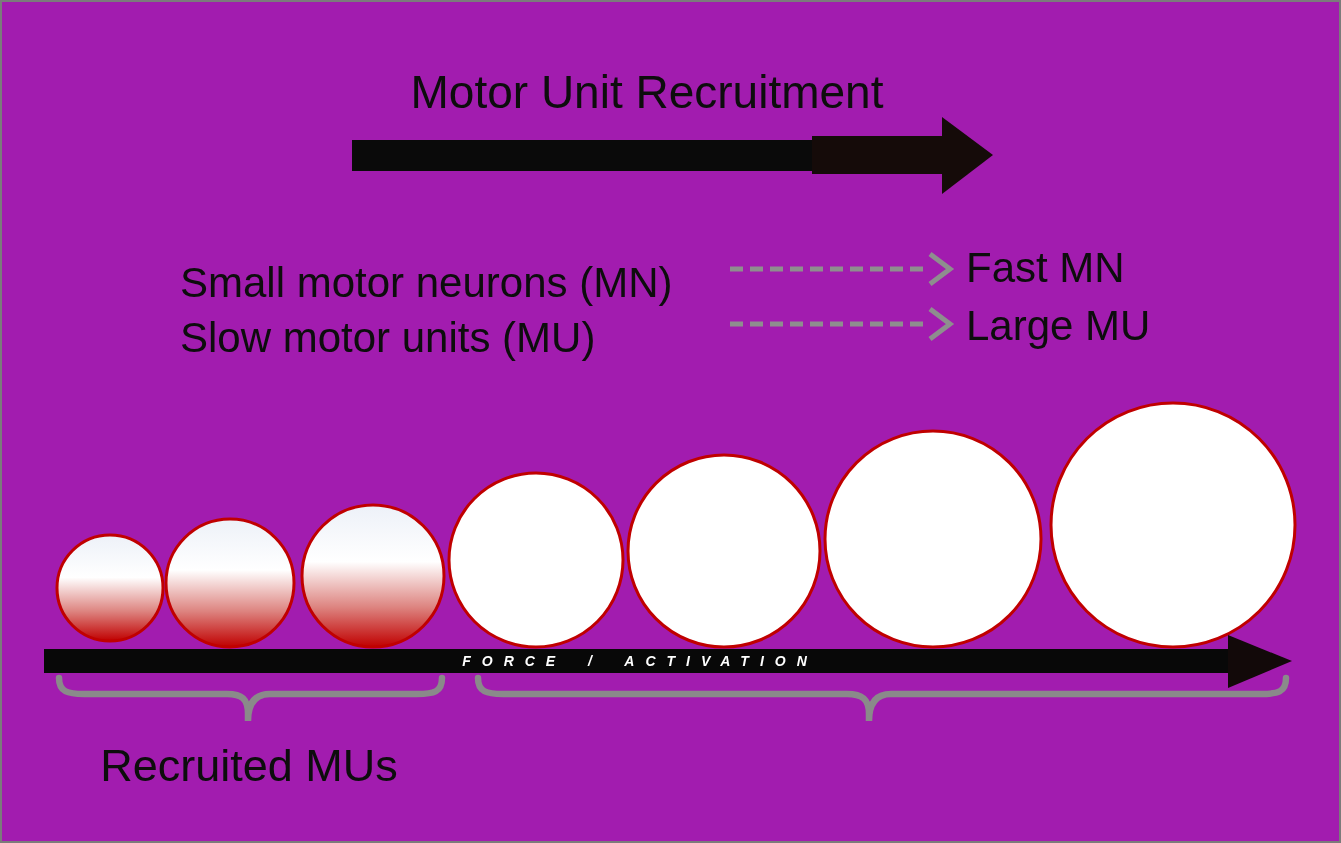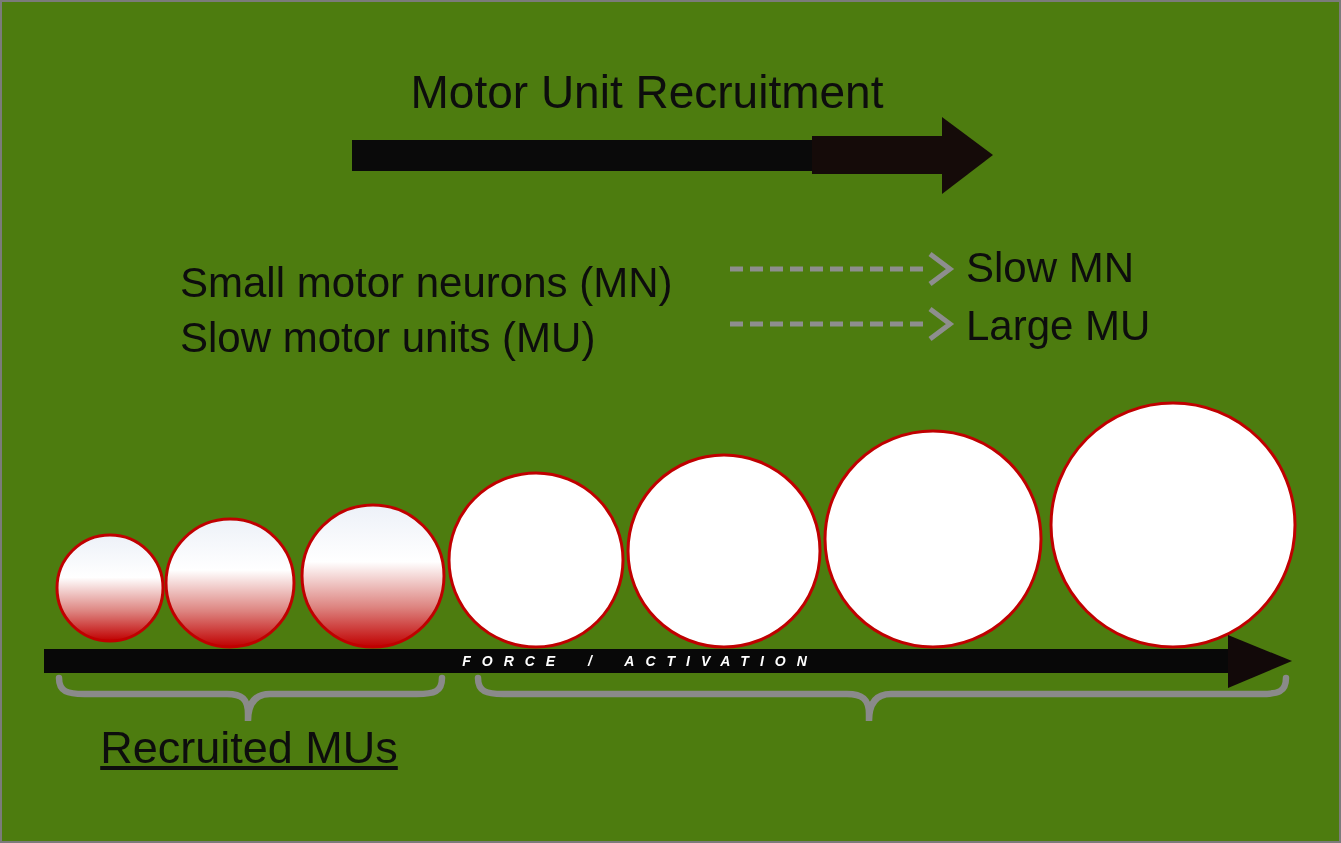--- a/index.html
+++ b/index.html
@@ -1,19 +1,19 @@
 <!DOCTYPE html>
 <html><head>
 <meta charset="utf-8">
 <style>
   html,body{margin:0;padding:0;background:#d9d9d9;}
   .canvas{
     position:relative;
     width:1341px;height:843px;
-    background:#4d7c0f;
+    background:#a21caf;
     border:2px solid #7b7b7b;
     box-sizing:border-box;
     overflow:hidden;
     font-family:"Liberation Sans", sans-serif;
     color:#0d0d0d;
   }
   .abs{position:absolute;white-space:nowrap;}
   .shapes{position:absolute;left:0;top:0;width:1341px;height:843px;}
   .title{font-size:46px;line-height:1.05;transform:translateX(-50%);}
   .legend-text{font-size:42px;line-height:1.05;}
@@ -69,22 +69,22 @@
 
     <g stroke="#8a8a8a" stroke-width="6.5" fill="none" stroke-linecap="round">
       <path d="M57,676 C57,690 66,692 82,692 L225,692 C240,692 246,697 246,712 L246,719 C246,704 251,692 268,692 L415,692 C432,692 440,690 440,676"></path>
       <path d="M476,676 C476,690 485,692 501,692 L845,692 C860,692 867,697 867,712 L867,719 C867,704 872,692 889,692 L1259,692 C1276,692 1284,690 1284,676"></path>
     </g>
   </svg>
 
   <div class="abs title" style="left:645px;top:66px;">Motor Unit Recruitment</div>
 
   <div class="abs legend-text" style="left:178px;top:259px;text-align:right;">Small motor neurons (MN)</div>
-  <div class="abs legend-text" style="left:964px;top:244px;">Slow MN</div>
+  <div class="abs legend-text" style="left:964px;top:244px;">Fast MN</div>
 
   <div class="abs legend-text" style="left:178px;top:302px;margin-top:12px;">Slow motor units (MU)</div>
   <div class="abs legend-text" style="left:964px;top:302px;">Large MU</div>
 
   <div class="abs force-label" style="left:638px;top:648px;">FORCE / ACTIVATION</div>
 
-  <div class="abs group-label" style="left:247px;top:722px;text-decoration:underline;">Recruited MUs</div>
+  <div class="abs group-label" style="left:247px;top:740px;">Recruited MUs</div>
 
 </div>
 
 </body></html>

